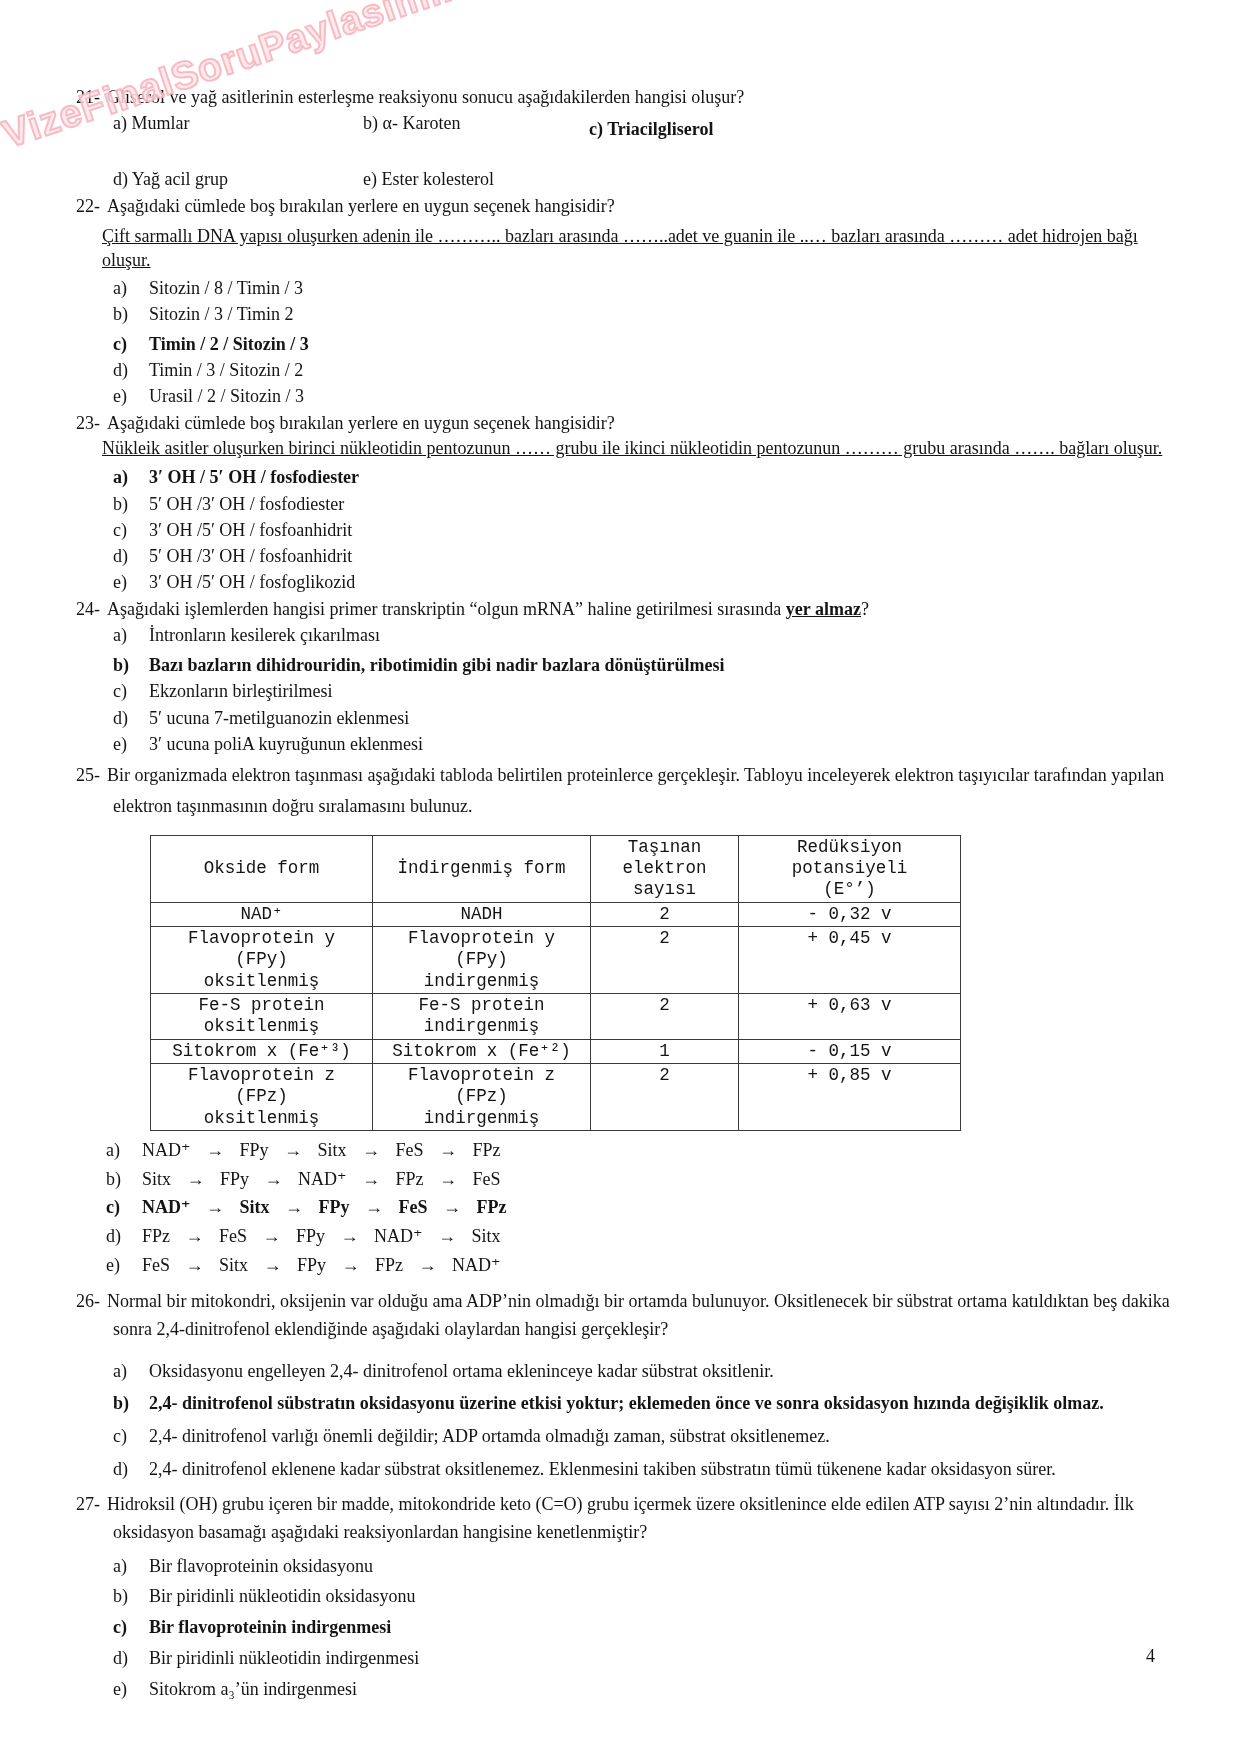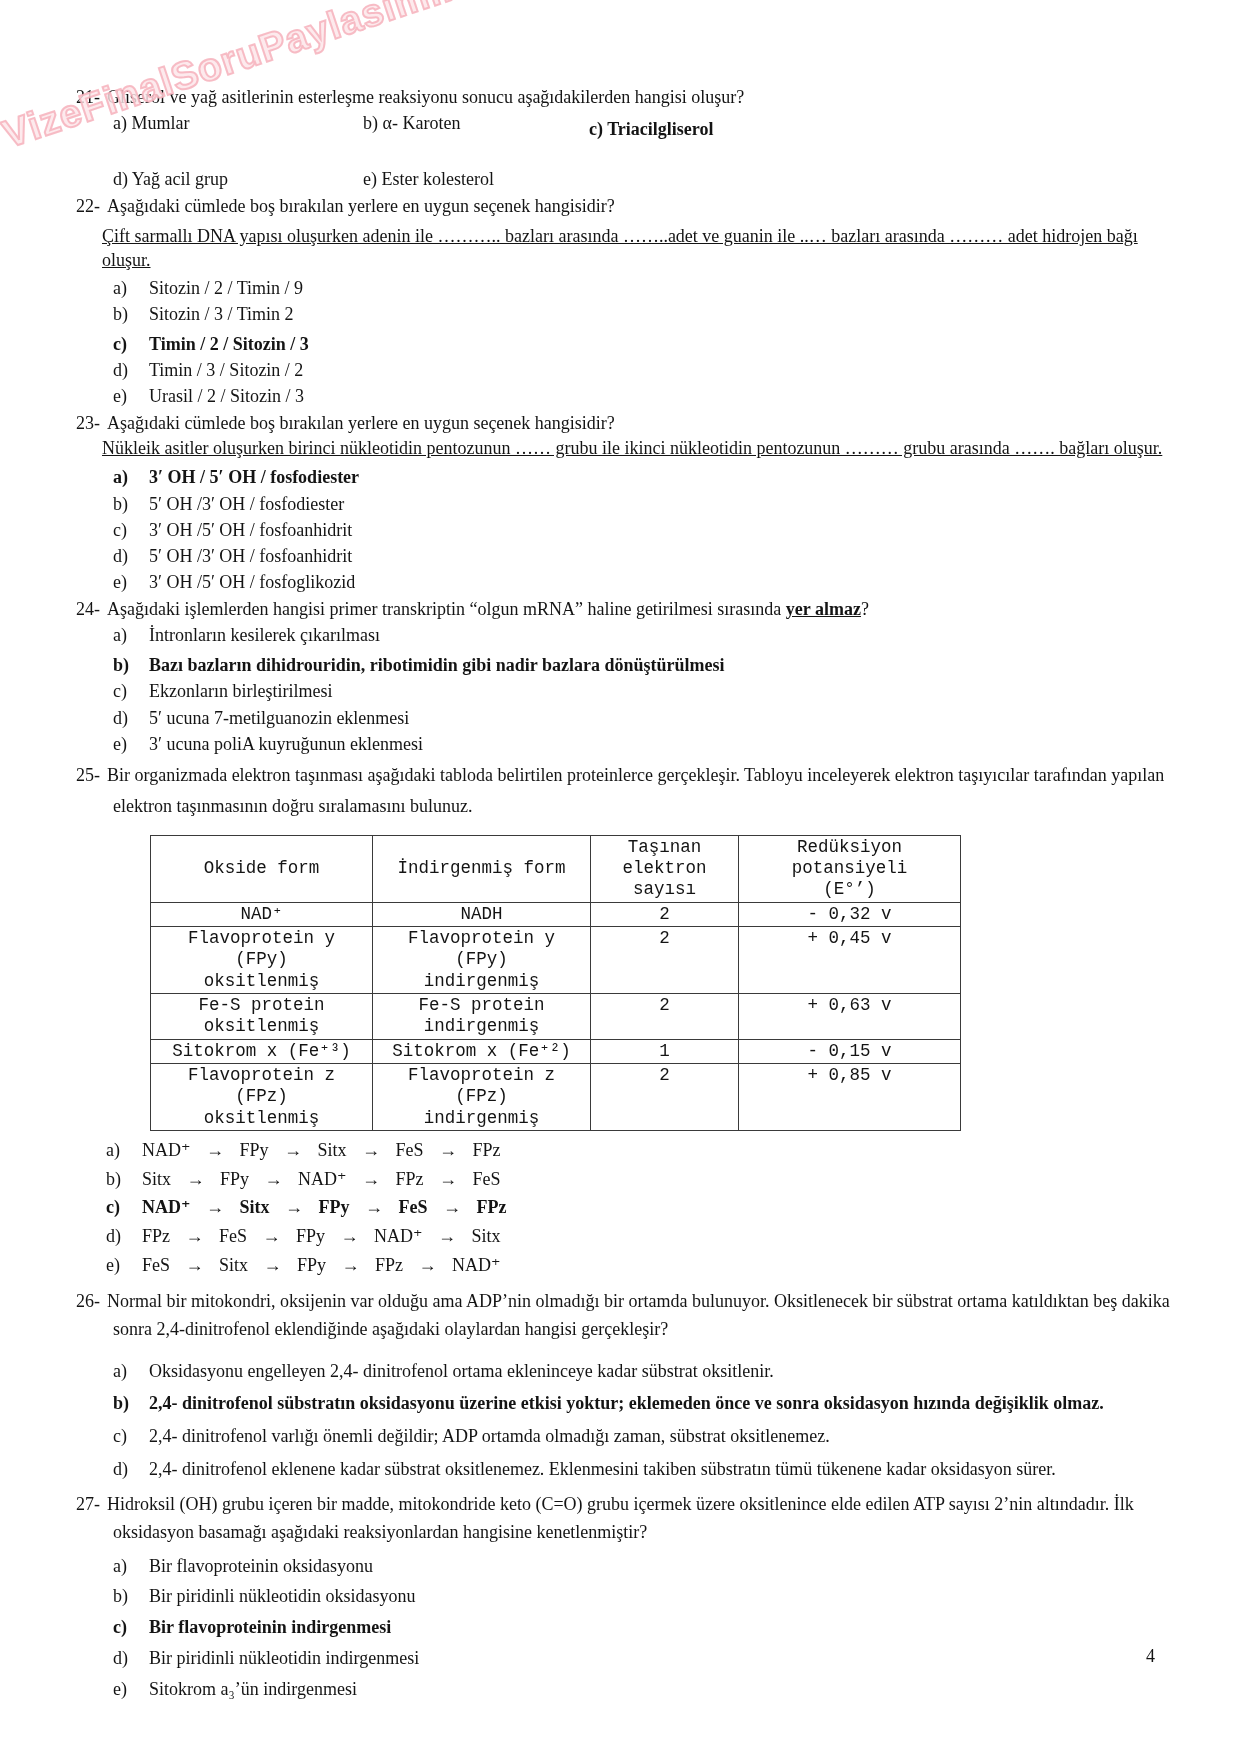--- a/index.html
+++ b/index.html
@@ -70,21 +70,21 @@
     </div>
 
     <div class="q">
       <div class="qhead">
         <span class="qnum">22-</span><span>Aşağıdaki cümlede boş bırakılan yerlere en uygun seçenek hangisidir?</span>
       </div>
       <div class="para">Çift sarmallı DNA yapısı oluşurken adenin ile ……….. bazları arasında ……..adet ve guanin ile ..… bazları arasında ………  adet hidrojen bağı oluşur.</div>
       <div class="opts">
         <div class="opt">
             <span class="letter">a)</span>
-            <span class="otext">Sitozin / 2 / Timin / 9</span>
+            <span class="otext">Sitozin / 8 / Timin / 3</span>
           </div>
         <div class="opt">
             <span class="letter">b)</span>
             <span class="otext">Sitozin / 3 / Timin 2</span>
           </div>
         <div class="opt bold">
             <span class="letter">c)</span>
             <span class="otext">Timin / 2 / Sitozin / 3</span>
           </div>
         <div class="opt">

